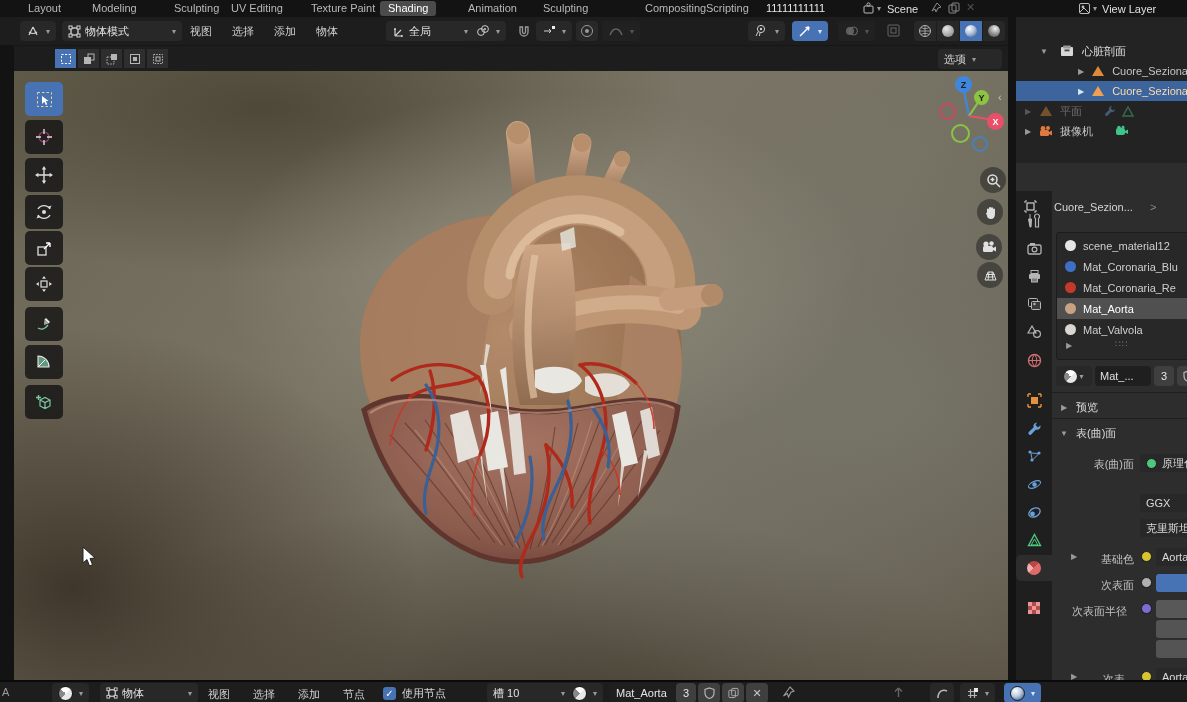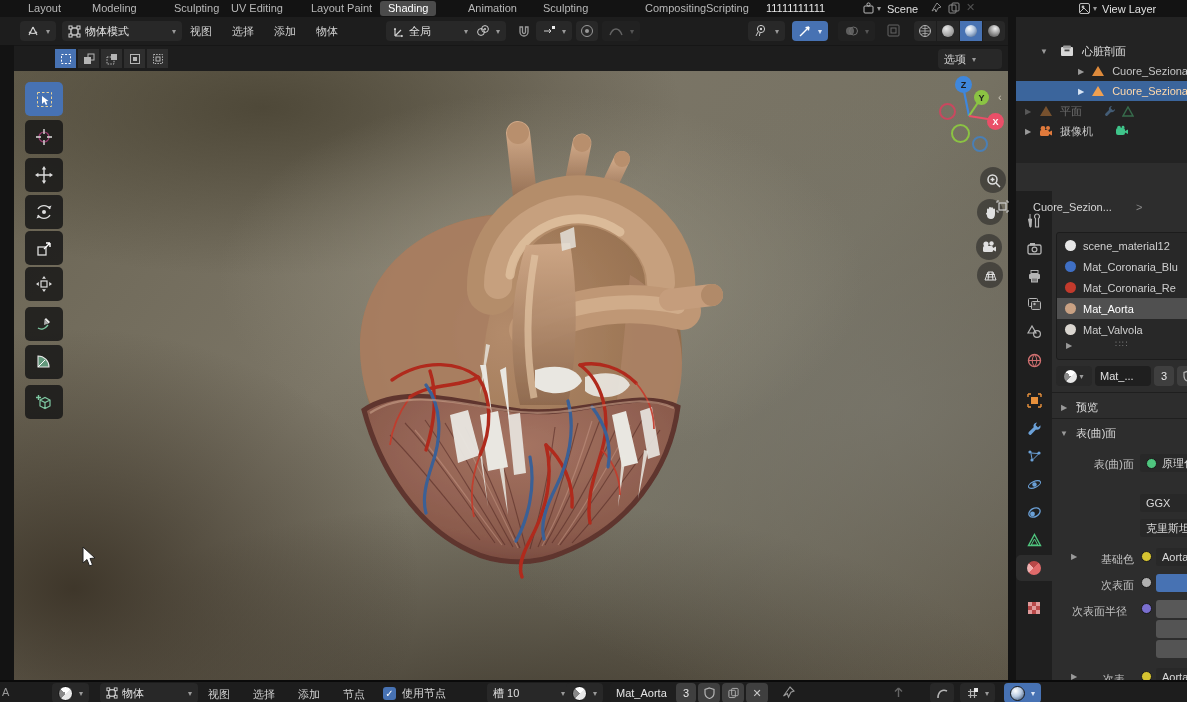--- a/index.html
+++ b/index.html
@@ -69,21 +69,21 @@
   svg{display:block;}
 </style>
 </head>
 <body>
 
 <div id="topbar" class="r">
   <span class="wtab" style="left:28px">Layout</span>
   <span class="wtab" style="left:92px">Modeling</span>
   <span class="wtab" style="left:174px">Sculpting</span>
   <span class="wtab" style="left:231px">UV Editing</span>
-  <span class="wtab" style="left:311px">Layout Paint</span>
+  <span class="wtab" style="left:311px">Texture Paint</span>
   <span class="wtab active" style="left:380px">Shading</span>
   <span class="wtab" style="left:468px">Animation</span>
   <span class="wtab" style="left:543px">Sculpting</span>
   <span class="wtab" style="left:645px">Compositing</span>
   <span class="wtab" style="left:706px">Scripting</span>
   <span class="wtab" style="left:766px;color:#e8e8e8">11111111111</span>
   <span class="r row" style="left:862px;top:1px;height:15px">
     <span class="ic">
       <svg width="13" height="13" viewBox="0 0 13 13">
           <rect x="2" y="4" width="9" height="7" rx="1" fill="none" stroke="#bbb"></rect>
@@ -694,21 +694,21 @@
         <rect x="1" y="1" width="12" height="12" fill="#b84848"></rect>
         <rect x="1" y="1" width="4" height="4" fill="#e09a9a"></rect>
         <rect x="9" y="1" width="4" height="4" fill="#e09a9a"></rect>
         <rect x="5" y="5" width="4" height="4" fill="#e09a9a"></rect>
         <rect x="1" y="9" width="4" height="4" fill="#e09a9a"></rect>
         <rect x="9" y="9" width="4" height="4" fill="#e09a9a"></rect>
       </svg>
   </div>
 </div>
 
-<div class="r row" style="left:996px;top:200px;gap:24px">
+<div class="r row" style="left:1024px;top:200px;gap:17px">
   <span class="ic">
     <svg width="13" height="13" viewBox="0 0 13 13">
         <rect x="3" y="3" width="7" height="7" fill="none" stroke="#cfcfcf" stroke-width="1.2"></rect>
         <path d="M1 1 H3 M1 1 V3 M10 1 H12 M12 1 V3 M1 12 H3 M1 10 V12 M10 12 H12 M12 10 V12" stroke="#cfcfcf" fill="none"></path>
       </svg>
   </span>
   <span style="color:#d5d5d5">Cuore_Sezion...</span>
   <span style="color:#8a8a8a">&gt;</span>
 </div>
 

